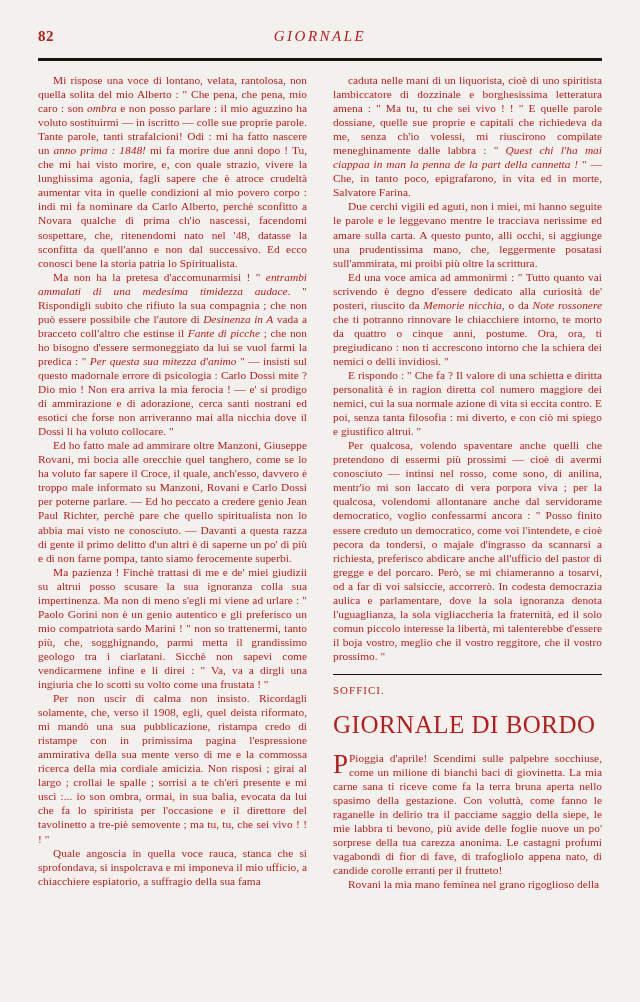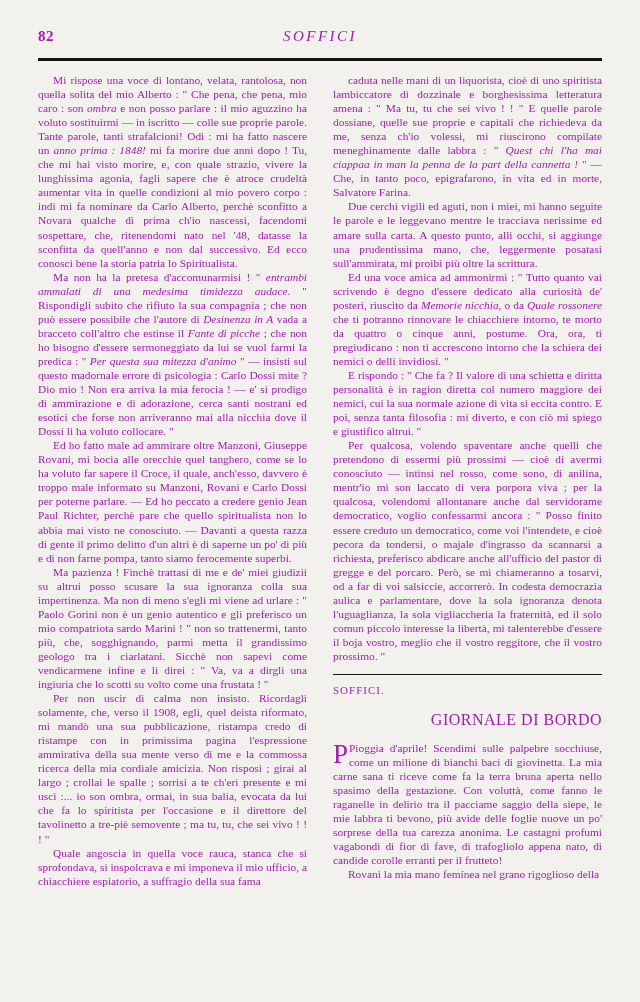--- a/index.html
+++ b/index.html
@@ -7,21 +7,21 @@
     padding: 0;
     background: #f2f0ec;
   }
   .page {
     width: 640px;
     height: 1002px;
     background: #f3f1ed;
     position: relative;
     box-sizing: border-box;
     font-family: "Liberation Serif", serif;
-    color: #a21caf;
+    color: #b91c1c;
     overflow: hidden;
   }
   .page-inner {
     position: absolute;
     left: 38px;
     top: 28px;
     width: 564px;
     height: 946px;
   }
   
@@ -76,26 +76,25 @@
   .col-divider {
     border-top: 1.5px solid #16150f;
     margin: 11px 0 9px 0;
   }
   .byline {
     font-size: 11px;
     letter-spacing: 1px;
     margin: 0 0 15px 0;
   }
   .section-title {
-    font-size: 16px;
+    font-size: 25px;
     letter-spacing: 0.5px;
     margin: 4px 0 12px 0;
     font-weight: normal;
     font-family: "Liberation Serif", serif;
-    text-align: right;
   }
   .dateline {
     text-align: right;
     font-size: 11.4px;
     margin: 0 0 8px 0;
     letter-spacing: 0.3px;
   }
   .dropcap-para {
     position: relative;
   }
@@ -108,39 +107,39 @@
   }
 </style>
 </head>
 <body>
 
 <div class="page">
   <div class="page-inner">
 
     <div class="header">
       <div class="folio">82</div>
-      <div class="running-title">SOFFICI</div>
+      <div class="running-title">GIORNALE</div>
     </div>
     <div class="rule-thick"></div>
 
     <div class="columns">
 
       <div class="col">
         <p class="t">Mi rispose una voce di lontano, velata, rantolosa, non quella solita del mio Alberto : " Che pena, che pena, mio caro : son <i>ombra</i> e non posso parlare : il mio aguzzino ha voluto sostituirmi — in iscritto — colle sue proprie parole. Tante parole, tanti strafalcioni! Odi : mi ha fatto nascere un <i>anno prima : 1848!</i> mi fa morire due anni dopo ! Tu, che mi hai visto morire, e, con quale strazio, vivere la lunghissima agonia, fagli sapere che è atroce crudeltà aumentar vita in quelle condizioni al mio povero corpo : indi mi fa nominare da Carlo Alberto, perchè sconfitto a Novara qualche dì prima ch'io nascessi, facendomi sospettare, che, ritenendomi nato nel '48, datasse la sconfitta da quell'anno e non dal successivo. Ed ecco conosci bene la storia patria lo Spiritualista.</p>
         <p class="t">Ma non ha la pretesa d'accomunarmisi ! " <i>entrambi ammalati di una medesima timidezza audace.</i> " Rispondigli subito che rifiuto la sua compagnia ; che non può essere possibile che l'autore di <i>Desinenza in A</i> vada a bracceto coll'altro che estinse il <i>Fante di picche</i> ; che non ho bisogno d'essere sermoneggiato da lui se vuol farmi la predica : " <i>Per questa sua mitezza d'animo</i> " — insisti sul questo madornale errore di psicologia : Carlo Dossi mite ? Dio mio ! Non era arriva la mia ferocia ! — e' si prodigo di ammirazione e di adorazione, cerca santi nostrani ed esotici che forse non arriveranno mai alla nicchia dove il Dossi li ha voluto collocare. "</p>
         <p class="t">Ed ho fatto male ad ammirare oltre Manzoni, Giuseppe Rovani, mi bocia alle orecchie quel tanghero, come se lo ha voluto far sapere il Croce, il quale, anch'esso, davvero è troppo male informato su Manzoni, Rovani e Carlo Dossi per poterne parlare. — Ed ho peccato a credere genio Jean Paul Richter, perchè pare che quello spiritualista non lo abbia mai visto ne conosciuto. — Davanti a questa razza di gente il primo delitto d'un altri è di saperne un po' di più e di non farne pompa, tanto siamo ferocemente superbi.</p>
         <p class="t">Ma pazienza ! Finchè trattasi di me e de' miei giudizii su altrui posso scusare la sua ignoranza colla sua impertinenza. Ma non di meno s'egli mi viene ad urlare : " Paolo Gorini non è un genio autentico e gli preferisco un mio compatriota sardo Marini ! " non so trattenermi, tanto più, che, sogghignando, parmi metta il grandissimo geologo tra i ciarlatani. Sicchè non sapevi come vendicarmene infine e li direi : " Va, va a dirgli una ingiuria che lo scotti su volto come una frustata ! "</p>
         <p class="t">Per non uscir di calma non insisto. Ricordagli solamente, che, verso il 1908, egli, quel deista riformato, mi mandò una sua pubblicazione, ristampa credo di ristampe con in primissima pagina l'espressione ammirativa della sua mente verso di me e la commossa ricerca della mia cordiale amicizia. Non risposi ; girai al largo ; crollai le spalle ; sorrisi a te ch'eri presente e mi uscì :... io son ombra, ormai, in sua balia, evocata da lui che fa lo spiritista per l'occasione e il direttore del tavolinetto a tre-piè semovente ; ma tu, tu, che sei vivo ! ! ! "</p>
         <p class="t">Quale angoscia in quella voce rauca, stanca che si sprofondava, si inspolcrava e mi imponeva il mio ufficio, a chiacchiere espiatorio, a suffragio della sua fama</p>
       </div>
 
       <div class="col">
         <p class="t">caduta nelle mani di un liquorista, cioè di uno spiritista lambiccatore di dozzinale e borghesissima letteratura amena : " Ma tu, tu che sei vivo ! ! " E quelle parole dossiane, quelle sue proprie e capitali che richiedeva da me, senza ch'io volessi, mi riuscirono compilate meneghinamente dalle labbra : " <i>Quest chi l'ha mai ciappaa in man la penna de la part della cannetta !</i> " — Che, in tanto poco, epigrafarono, in vita ed in morte, Salvatore Farina.</p>
         <p class="t">Due cerchi vigili ed aguti, non i miei, mi hanno seguite le parole e le leggevano mentre le tracciava nerissime ed amare sulla carta. A questo punto, alli occhi, si aggiunge una prudentissima mano, che, leggermente posatasi sull'ammirata, mi proibì più oltre la scrittura.</p>
-        <p class="t">Ed una voce amica ad ammonirmi : " Tutto quanto vai scrivendo è degno d'essere dedicato alla curiosità de' posteri, riuscito da <i>Memorie nicchia</i>, o da <i>Quale rossonere</i> che ti potranno rinnovare le chiacchiere intorno, te morto da quattro o cinque anni, postume. Ora, ora, ti pregiudicano : non ti accrescono intorno che la schiera dei nemici o delli invidiosi. "</p>
+        <p class="t">Ed una voce amica ad ammonirmi : " Tutto quanto vai scrivendo è degno d'essere dedicato alla curiosità de' posteri, riuscito da <i>Memorie nicchia</i>, o da <i>Note rossonere</i> che ti potranno rinnovare le chiacchiere intorno, te morto da quattro o cinque anni, postume. Ora, ora, ti pregiudicano : non ti accrescono intorno che la schiera dei nemici o delli invidiosi. "</p>
         <p class="t">E rispondo : " Che fa ? Il valore di una schietta e diritta personalità è in ragion diretta col numero maggiore dei nemici, cui la sua normale azione di vita si eccita contro. E poi, senza tanta filosofia : mi diverto, e con ciò mi spiego e giustifico altrui. "</p>
         <p class="t">Per qualcosa, volendo spaventare anche quelli che pretendono di essermi più prossimi — cioè di avermi conosciuto — intinsi nel rosso, come sono, di anilina, mentr'io mi son laccato di vera porpora viva ; per la qualcosa, volendomi allontanare anche dal servidorame democratico, voglio confessarmi ancora : " Posso finito essere creduto un democratico, come voi l'intendete, e cioè pecora da tondersi, o majale d'ingrasso da scannarsi a richiesta, preferisco abdicare anche all'ufficio del pastor di gregge e del porcaro. Però, se mi chiameranno a tosarvi, od a far di voi salsiccie, accorrerò. In codesta democrazia aulica e parlamentare, dove la sola ignoranza denota l'uguaglianza, la sola vigliaccheria la fraternità, ed il solo comun piccolo interesse la libertà, mi talenterebbe d'essere il boja vostro, meglio che il vostro reggitore, che il vostro prossimo. "</p>
 
         <div class="col-divider"></div>
 
         <p class="byline">SOFFICI.</p>
         <h1 class="section-title">GIORNALE DI BORDO</h1>
 
         <p class="t dropcap-para noind"><span class="dropcap">P</span><span>Pioggia d'aprile! Scendimi sulle palpebre socchiuse, come un milione di bianchi baci di giovinetta. La mia carne sana ti riceve come fa la terra bruna aperta nello spasimo della gestazione. Con voluttà, come fanno le raganelle in delirio tra il pacciame saggio della siepe, le mie labbra ti bevono, più avide delle foglie nuove un po' sorprese della tua carezza anonima. Le castagni profumi vagabondi di fior di fave, di trafogliolo appena nato, di candide corolle erranti per il frutteto!</span></p>
         <p class="t">Rovani la mia mano femínea nel grano rigoglioso della</p>

